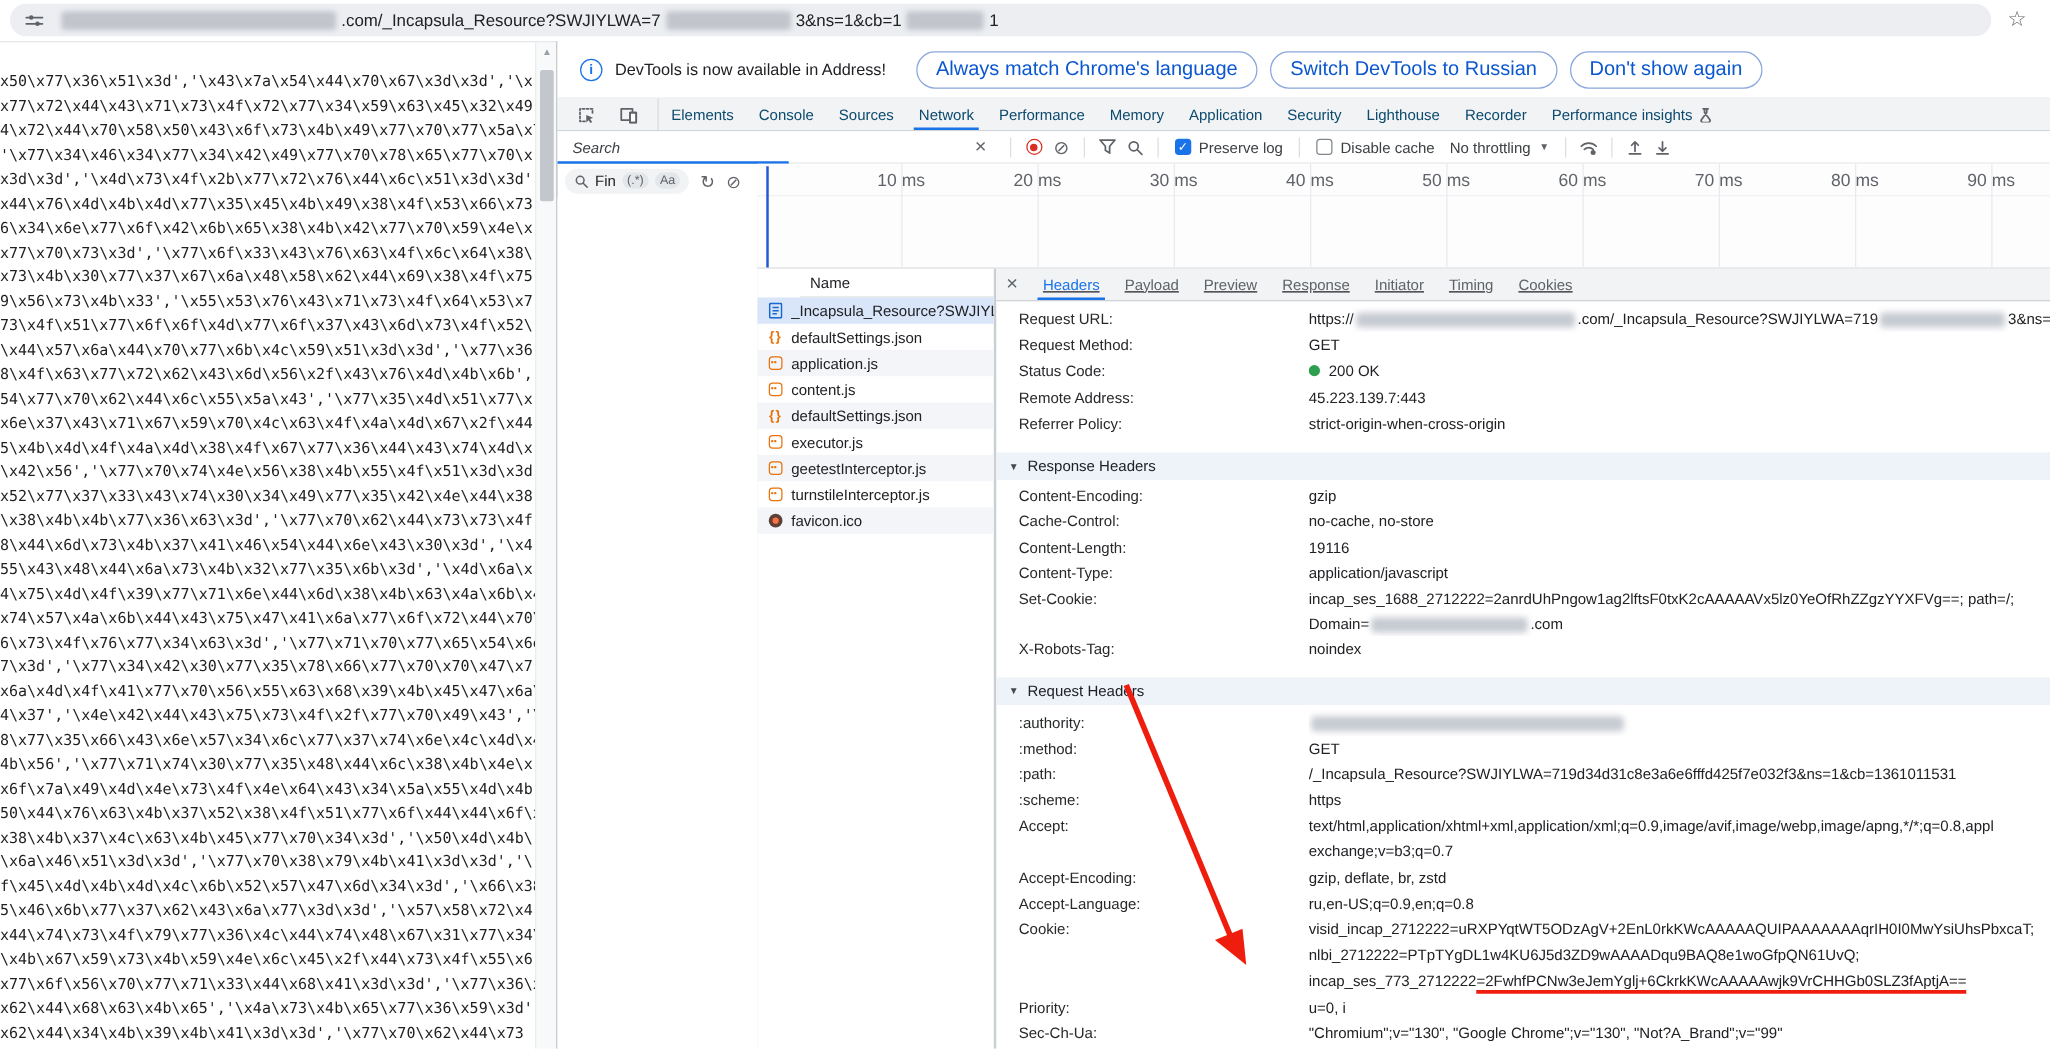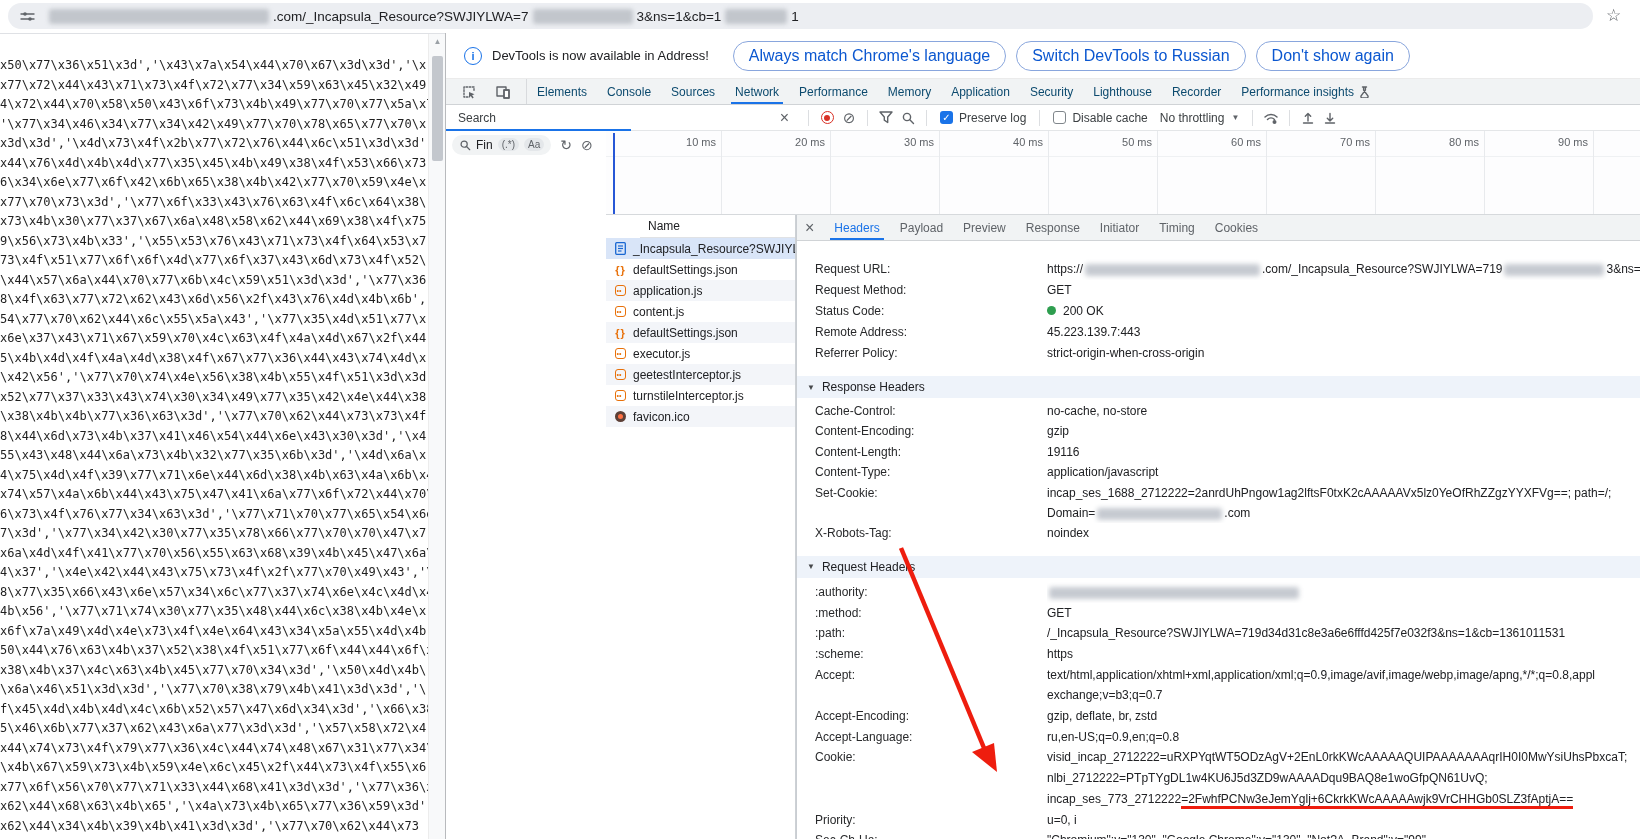--- a/index.html
+++ b/index.html
@@ -47,21 +47,21 @@
          border-right:1px solid #d8dadd;}
   .dt-tab{font-size:12px;color:#0c4a6e;padding:0 10px;height:100%;display:flex;align-items:center;
          position:relative;white-space:nowrap;}
   .dt-tab.active::after{content:"";position:absolute;left:6px;right:6px;bottom:0;height:2.5px;background:#1a73e8;}
   .flask{margin-left:5px;display:inline-flex;}
 
   
   #net-toolbar{left:0;top:72px;width:100%;height:26px;background:#fff;border-bottom:1px solid #e4e6e8;
          display:flex;align-items:center;box-sizing:border-box;font-size:12px;color:#3c4043;}
   #search-drawer-head{width:355px;height:100%;display:flex;align-items:center;justify-content:space-between;
-         padding:0 12px;box-sizing:border-box;position:relative;}
+         padding:0 12px;box-sizing:border-box;position:relative;font-style:italic;}
   #search-drawer-head::after{content:"";position:absolute;left:0;bottom:-1px;width:185px;height:2.5px;background:#1a73e8;}
   .tb-sep{width:1px;height:16px;background:#dcdee1;margin:0 7px;}
   .tb-icon{display:inline-flex;align-items:center;justify-content:center;width:22px;height:20px;}
   .x-btn{color:#5f6368;font-size:16px;line-height:16px;}
   .checkbox{width:13px;height:13px;border-radius:3px;display:inline-flex;align-items:center;justify-content:center;
          margin-right:6px;box-sizing:border-box;}
   .checkbox.on{background:#1a73e8;color:#fff;font-size:10px;}
   .checkbox.off{border:1.6px solid #80868b;background:#fff;}
   .tb-item{display:flex;align-items:center;margin:0 6px;white-space:nowrap;}
   .caret{font-size:8px;color:#5f6368;margin-left:7px;}
@@ -73,21 +73,21 @@
          padding:0 7px;gap:5px;font-size:12px;color:#202124;}
   .mini-chip{background:#e4e7ea;border-radius:7px;font-size:10px;color:#5f6368;padding:1px 4px;}
   #find-refresh,#find-block{color:#5f6368;font-size:14px;margin-left:9px;}
 
   
   #search-results{left:0;top:125px;width:160px;height:681px;background:#fff;border-right:1px solid #e3e5e8;}
 
   
   #timeline{left:160px;top:98px;width:1035px;height:84px;background:#fdfdfe;border-bottom:1px solid #d6d9dc;box-sizing:border-box;}
   .gridline{position:absolute;top:0;bottom:0;width:1px;background:#e8eaed;}
-  .tick-label{position:absolute;top:5px;font-size:11px;color:#5f6368;transform:translateX(-100%);padding-right:5px;white-space:nowrap;}
+  .tick-label{position:absolute;top:5px;font-size:14px;color:#5f6368;transform:translateX(-100%);padding-right:5px;white-space:nowrap;margin-left:24px;}
   #tl-head-border{position:absolute;left:0;right:0;top:25px;height:1px;background:#eff1f3;}
   #event-line{position:absolute;left:7px;top:2px;bottom:0;width:1.5px;background:#2757d6;}
 
   
   #req-table{left:160px;top:182px;width:190px;height:624px;background:#fff;border-right:1px solid #cdd1d5;box-sizing:border-box;}
   #req-header{height:23px;border-bottom:1px solid #e0e2e5;display:flex;align-items:center;padding-left:8px;
          font-size:12px;color:#202124;box-sizing:border-box;margin-left:34px;}
   .req-row{height:21px;display:flex;align-items:center;padding-left:8px;gap:6px;font-size:12px;color:#202124;
          white-space:nowrap;overflow:hidden;box-sizing:border-box;}
   .req-row.stripe{background:#f3f5f9;}
@@ -108,21 +108,21 @@
   .detail-tab.active{color:#1a73e8;}
   .detail-tab.active::after{content:"";position:absolute;left:6px;right:6px;bottom:0;height:2.5px;background:#1a73e8;}
 
   .sec-bar{height:22px;background:#eef3fa;display:flex;align-items:center;gap:7px;padding-left:10px;
          font-size:12px;color:#202124;margin-top:12px;}
   .sec-bar .tri{font-size:8px;color:#46484b;}
   .d-row{display:flex;}
   .d-label{width:250px;flex:none;padding-left:18px;box-sizing:border-box;color:#28292b;}
   .d-value{flex:1;overflow:hidden;color:#202124;}
   .d-line{white-space:nowrap;overflow:hidden;}
-  .sec-general{padding-top:18px;font-size:12px;}
+  .sec-general{padding-top:4px;font-size:12px;}
   .sec-general .d-line,.sec-general .d-label{line-height:21px;}
   .sec-resp{padding-top:3px;font-size:12px;}
   .sec-resp .d-line,.sec-resp .d-label{line-height:20.4px;}
   .sec-req{padding-top:4px;font-size:12px;}
   .sec-req .d-line,.sec-req .d-label{line-height:20.7px;}
   .status-dot{display:inline-block;width:9px;height:9px;border-radius:50%;background:#2e9e4f;margin-right:7px;}
   .u-red{border-bottom:3.5px solid #ee1d0e;padding-bottom:0px;}
   .val-blur{display:inline-block;background:#c6cad1;border-radius:3px;filter:blur(2.5px);height:12px;vertical-align:middle;margin:0 2px;}
 
   
@@ -410,21 +410,21 @@
             <span class="fi-fav"></span>
           </span>
           <span>favicon.ico</span>
         </div>
       </div>
   </div>
 
   <div class="abs" id="details">
     <div id="detail-tabs">
       <span class="x-btn">×</span>
-      <span id="detail-tab-list" style="display:flex;height:100%;">
+      <span id="detail-tab-list" style="display:flex;height:100%;text-decoration:underline;">
           <span class="detail-tab active">Headers</span>
           <span class="detail-tab">Payload</span>
           <span class="detail-tab">Preview</span>
           <span class="detail-tab">Response</span>
           <span class="detail-tab">Initiator</span>
           <span class="detail-tab">Timing</span>
           <span class="detail-tab">Cookies</span>
         </span>
     </div>
     <div class="sec-general" id="sec-general">
@@ -458,29 +458,29 @@
             <div class="d-line"><span>strict-origin-when-cross-origin</span></div>
           </div>
         </div>
       </div>
     <div class="sec-bar">
       <span class="tri">▼</span>
       <span>Response Headers</span>
     </div>
     <div class="sec-resp" id="sec-resp">
         <div class="d-row">
+          <div class="d-label">Content-Encoding:</div>
+          <div class="d-value">
+            <div class="d-line"><span>gzip</span></div>
+          </div>
+        </div>
+        <div class="d-row">
           <div class="d-label">Cache-Control:</div>
           <div class="d-value">
             <div class="d-line"><span>no-cache, no-store</span></div>
-          </div>
-        </div>
-        <div class="d-row">
-          <div class="d-label">Content-Encoding:</div>
-          <div class="d-value">
-            <div class="d-line"><span>gzip</span></div>
           </div>
         </div>
         <div class="d-row">
           <div class="d-label">Content-Length:</div>
           <div class="d-value">
             <div class="d-line"><span>19116</span></div>
           </div>
         </div>
         <div class="d-row">
           <div class="d-label">Content-Type:</div>

